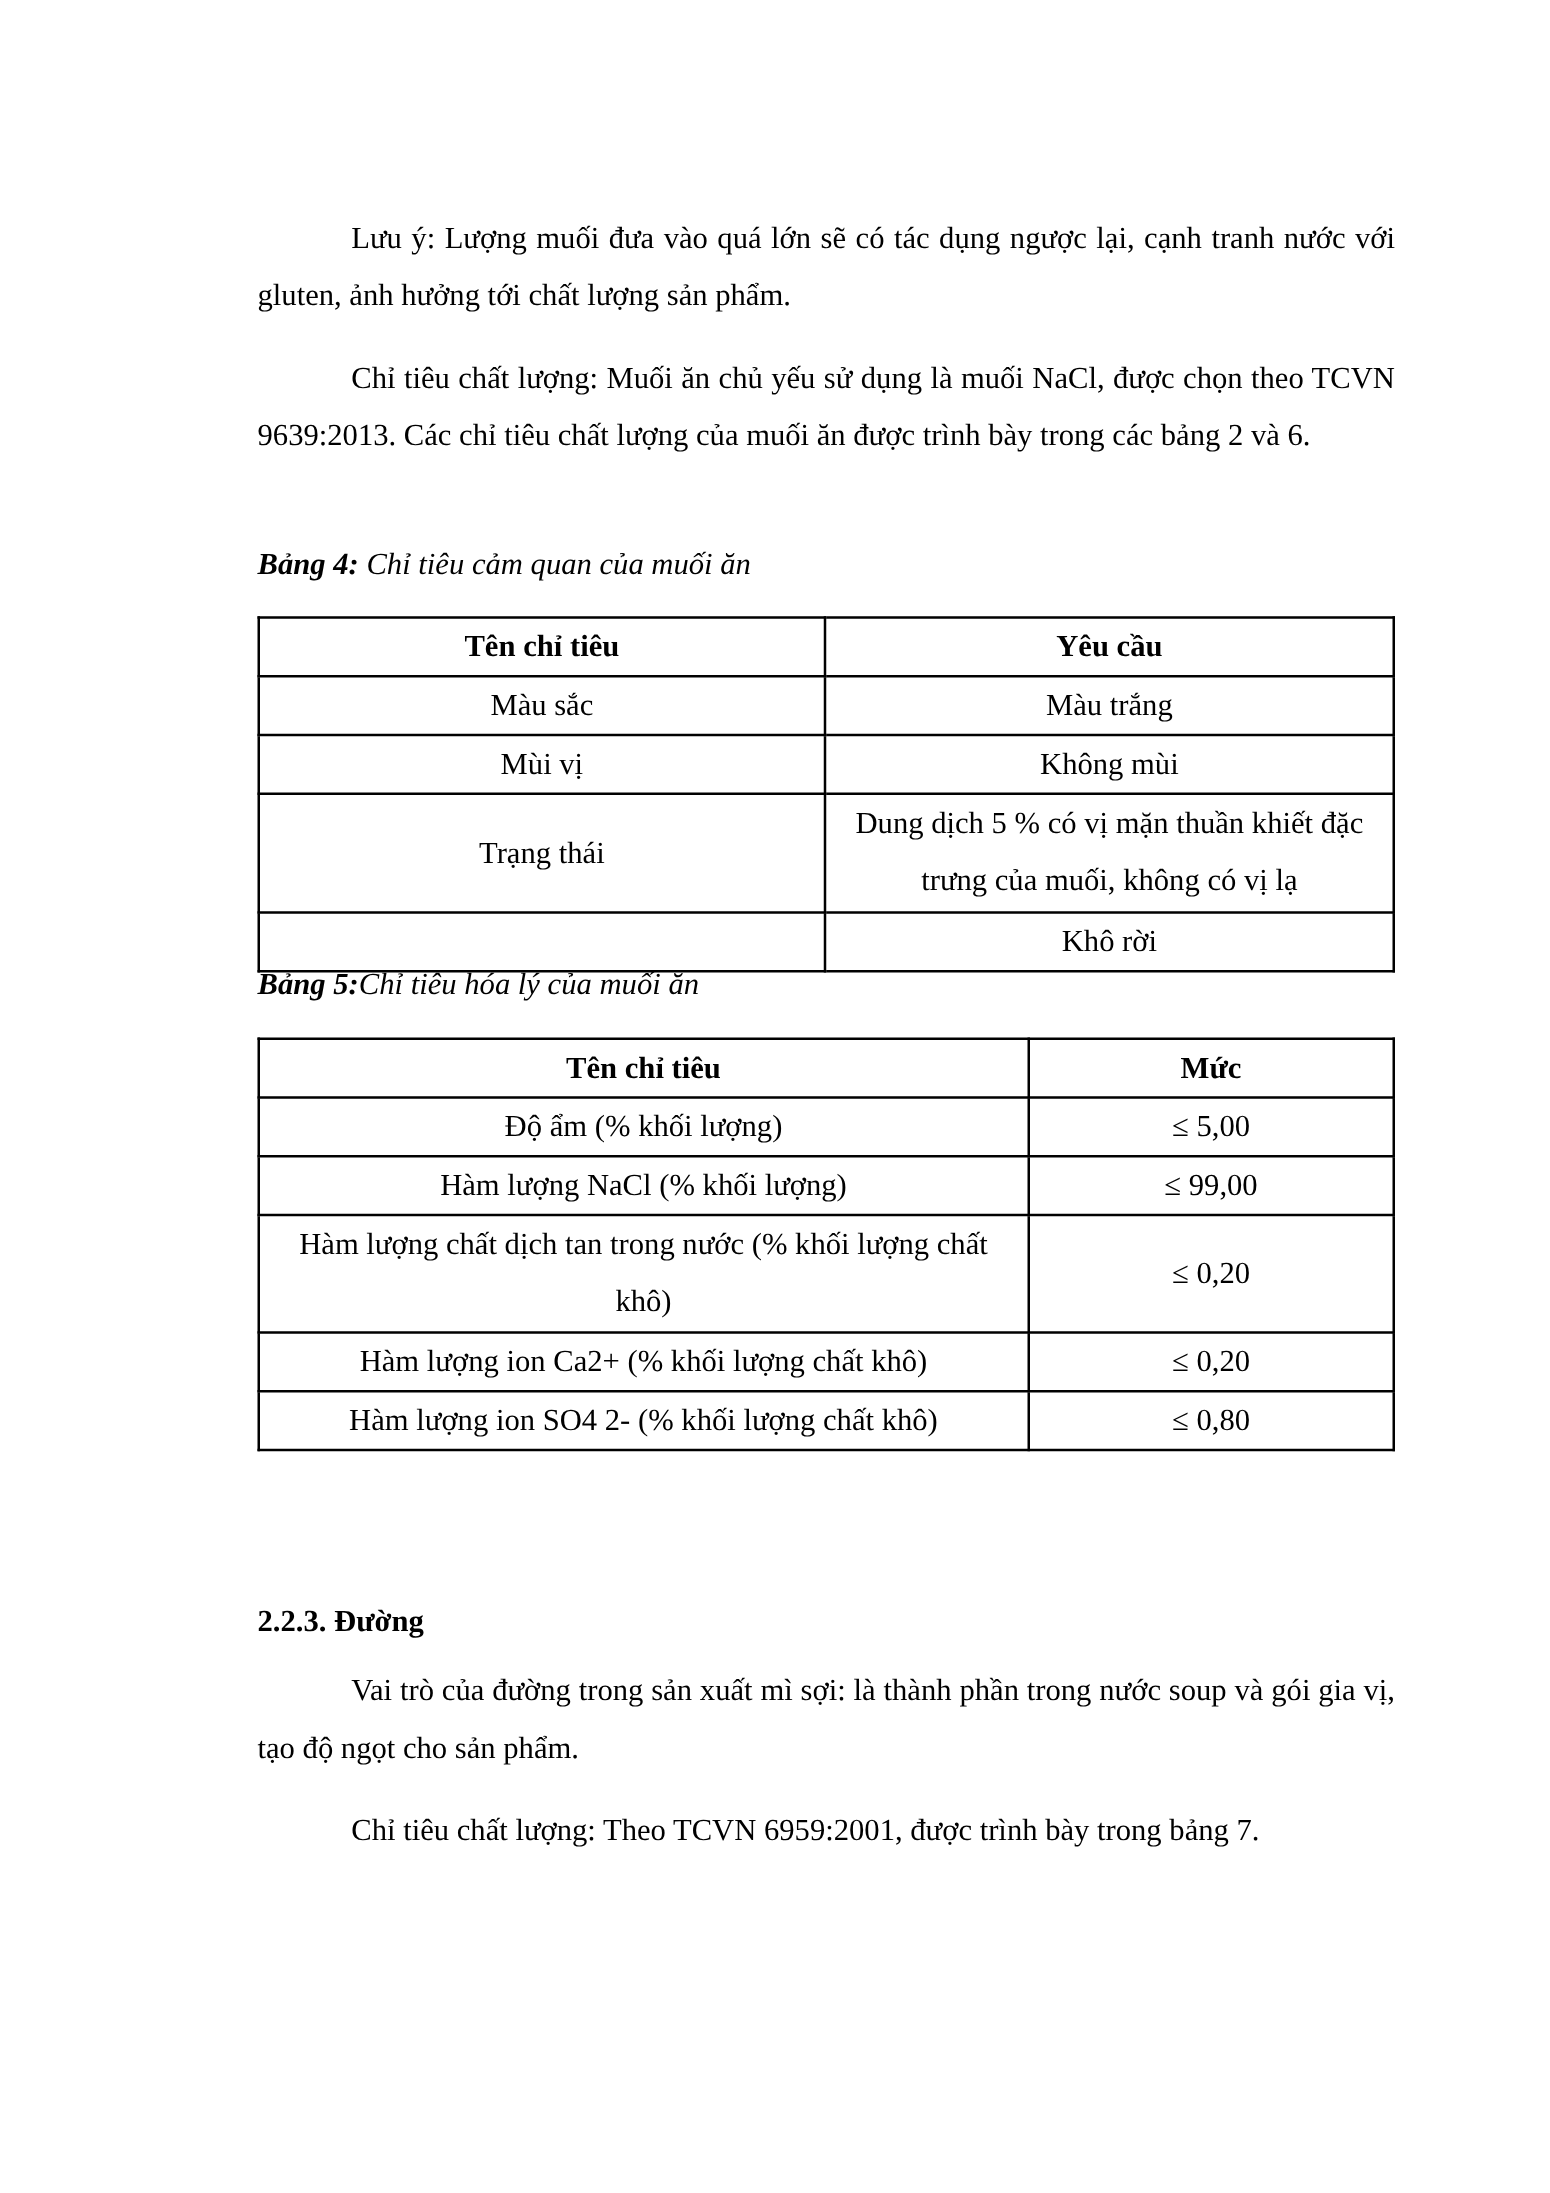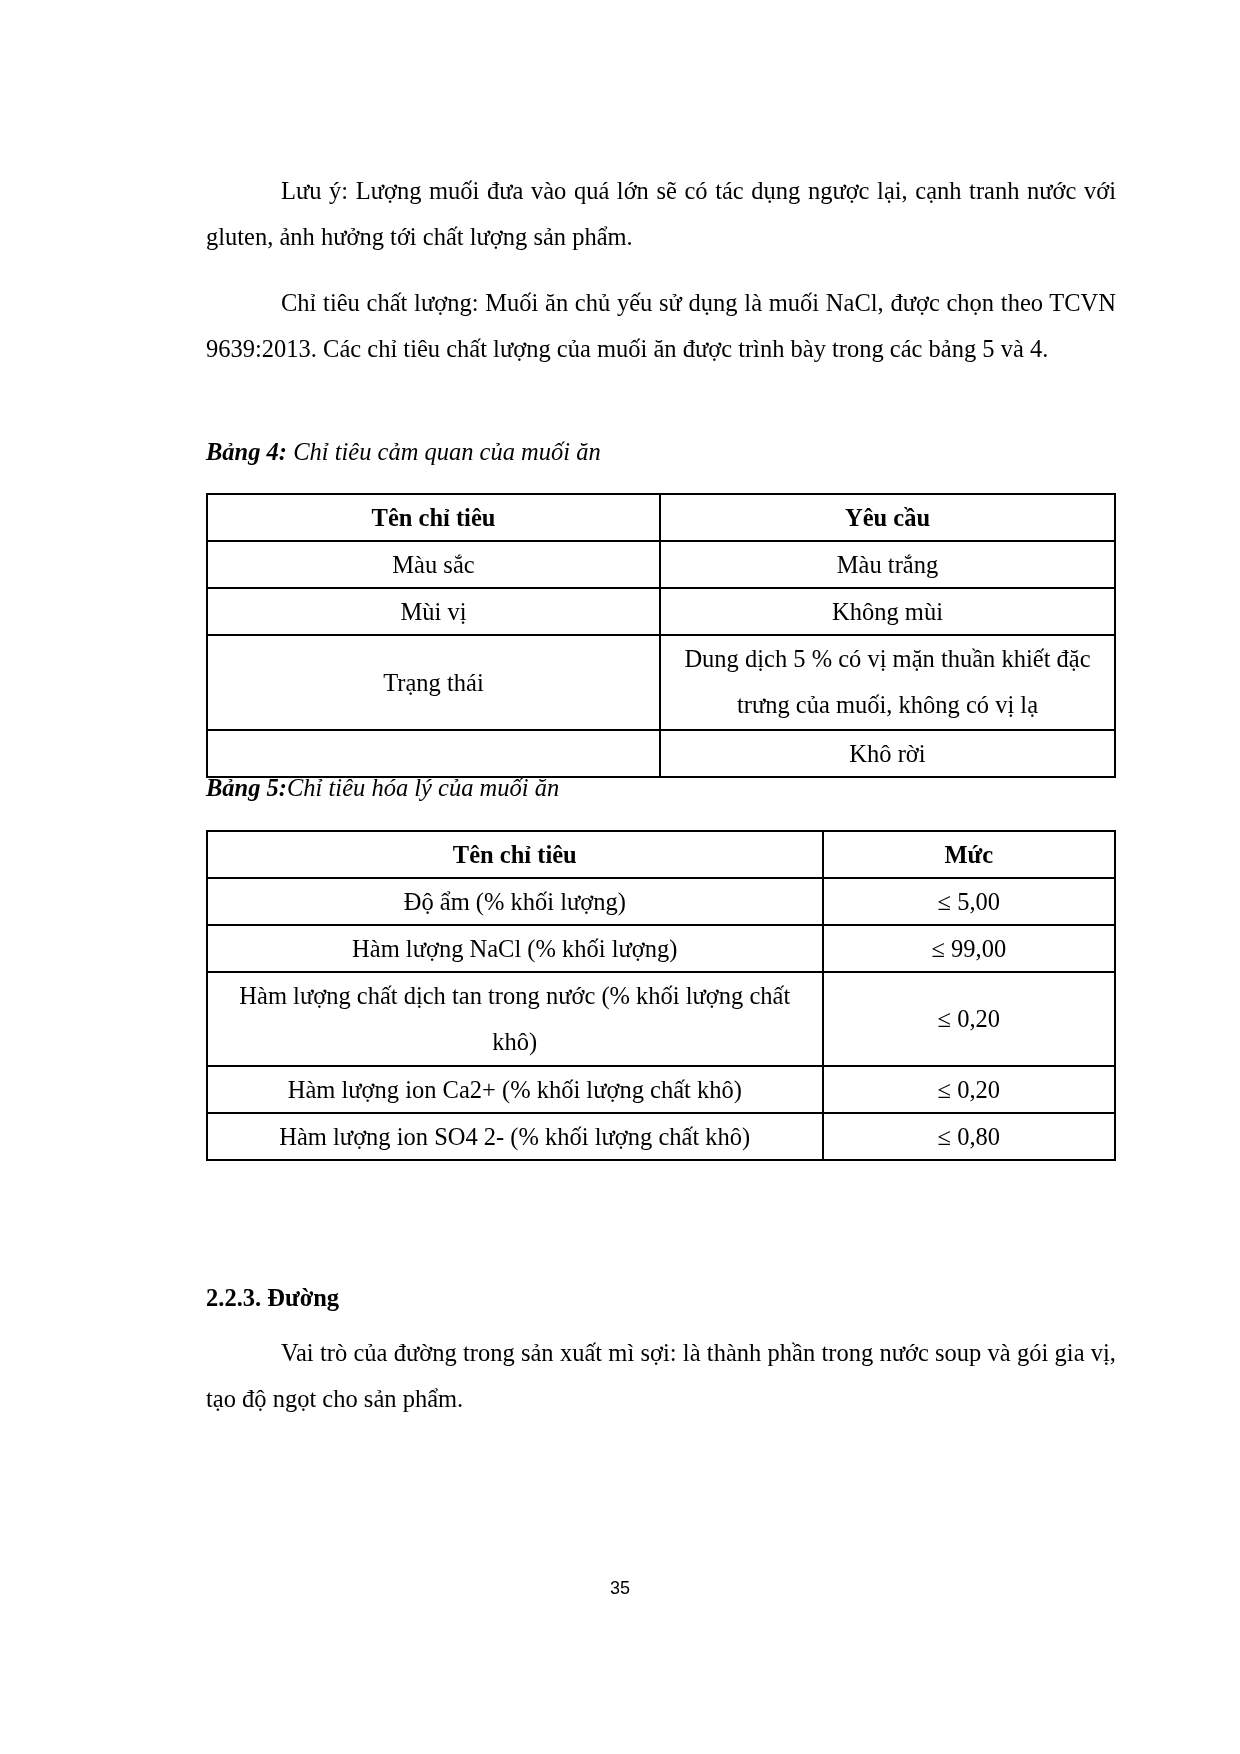--- a/index.html
+++ b/index.html
@@ -103,21 +103,21 @@
       line-height: 22px;
     }
   </style>
 </head>
 <body>
 
 <div class="page">
 
   <p class="para" style="top:168px;"><span class="indent"></span><span>Lưu ý: Lượng muối đưa vào quá lớn sẽ có tác dụng ngược lại, cạnh tranh nước với gluten, ảnh hưởng tới chất lượng sản phẩm.</span></p>
 
-  <p class="para" style="top:280px;"><span class="indent"></span><span>Chỉ tiêu chất lượng: Muối ăn chủ yếu sử dụng là muối NaCl, được chọn theo TCVN 9639:2013. Các chỉ tiêu chất lượng của muối ăn được trình bày trong các bảng 5 và 4.</span></p>
+  <p class="para" style="top:280px;"><span class="indent"></span><span>Chỉ tiêu chất lượng: Muối ăn chủ yếu sử dụng là muối NaCl, được chọn theo TCVN 9639:2013. Các chỉ tiêu chất lượng của muối ăn được trình bày trong các bảng 2 và 6.</span></p>
 
   <p class="caption" style="top:437px;"><b>Bảng 4:</b><span> Chỉ tiêu cảm quan của muối ăn</span></p>
 
   <table class="doc-table" id="table4">
     <colgroup>
         <col class="c1">
         <col class="c2">
       </colgroup>
     <tbody>
         <tr class="r1">
@@ -175,15 +175,15 @@
       <td>Hàm lượng ion SO4 2- (% khối lượng chất khô)</td>
       <td>≤ 0,80</td>
     </tr>
   </tbody>
     </table>
 
   <h3 class="heading" style="top:1283px;">2.2.3. Đường</h3>
 
   <p class="para" style="top:1330px;"><span class="indent"></span><span>Vai trò của đường trong sản xuất mì sợi: là thành phần trong nước soup và gói gia vị, tạo độ ngọt cho sản phẩm.</span></p>
 
+  <p class="para" style="top:1442px;"><span class="indent"></span><span>Chỉ tiêu chất lượng: Theo TCVN 6959:2001, được trình bày trong bảng 7.</span></p>
 
-  <div class="page-number">35</div>
 </div>
 
 </body></html>

